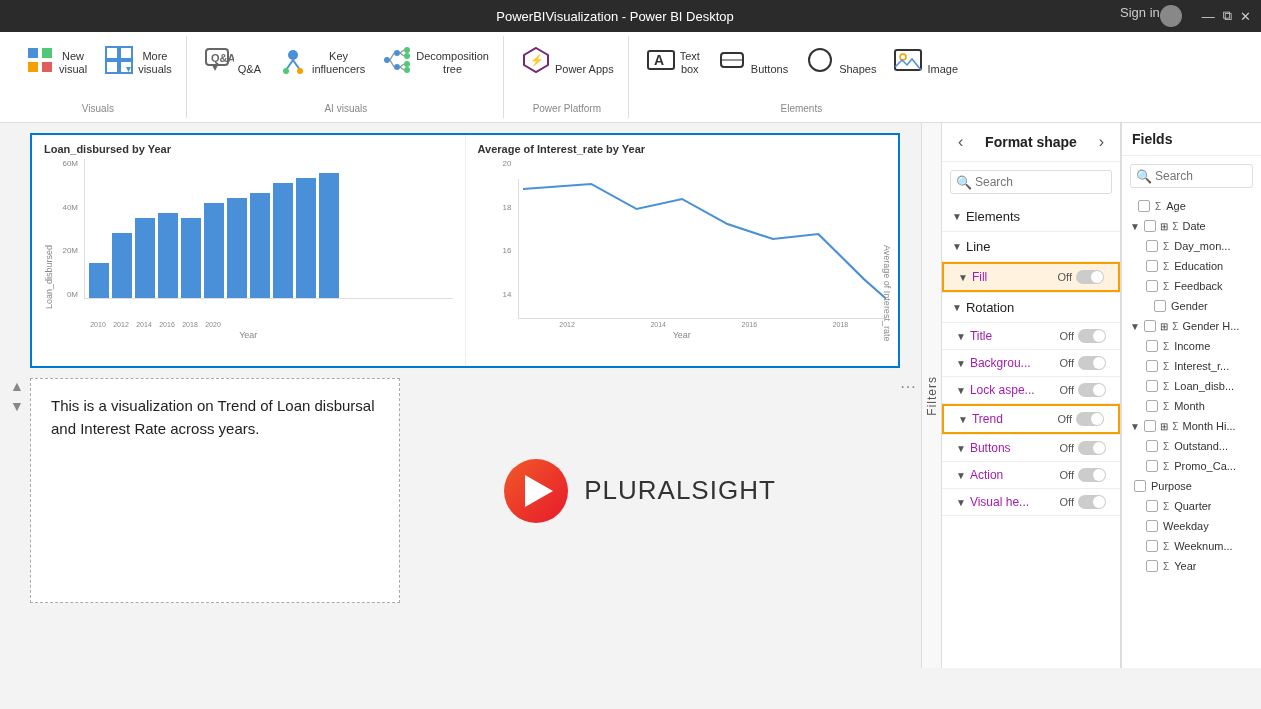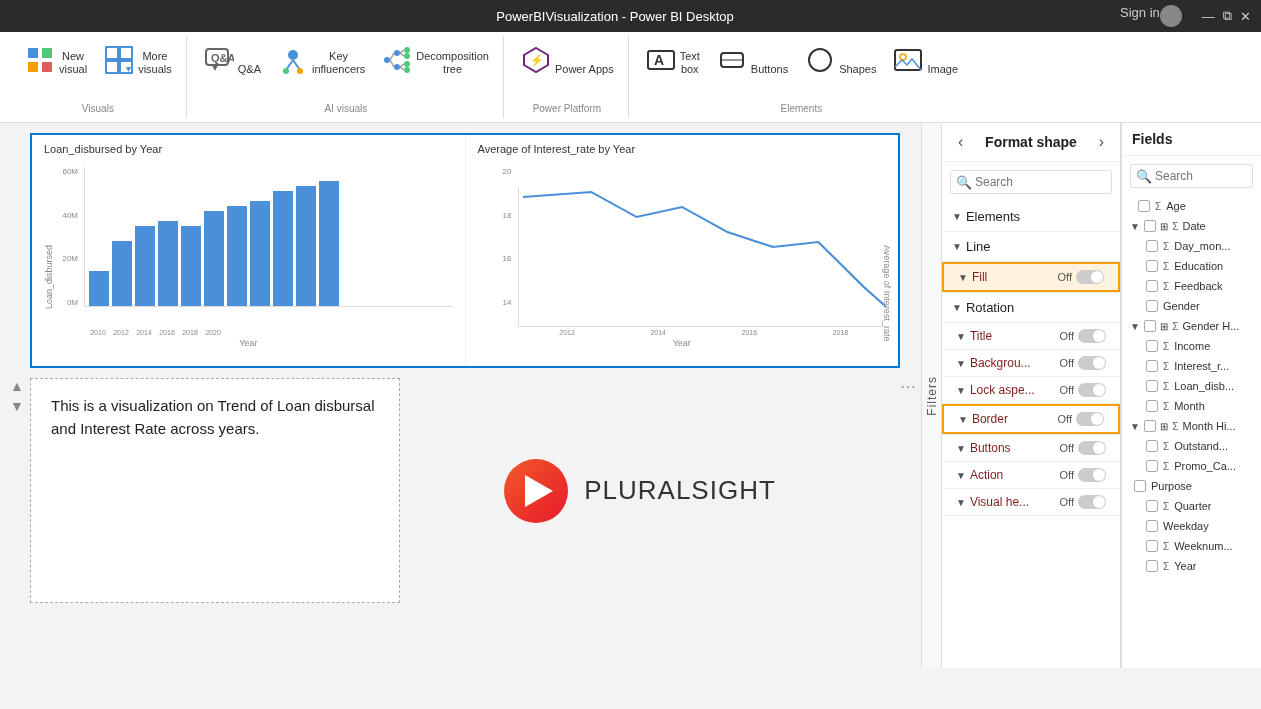--- a/index.html
+++ b/index.html
@@ -31,21 +31,21 @@
     .ribbon-group-items { display: flex; gap: 4px; flex: 1; align-items: flex-start; padding: 4px 0; }
     .ribbon-group-label { font-size: 10px; color: #888; text-align: center; margin-top: 2px; }
     .ribbon-btn { display: flex; flex-direction: row; align-items: flex-end; cursor: pointer; padding: 4px 6px; border-radius: 3px; min-width: 44px; font-size: 11px; color: #333; gap: 3px; }
     .ribbon-btn .icon { width: 32px; height: 32px; display: flex; align-items: center; justify-content: center; font-size: 20px; }
     .ribbon-btn .label { font-size: 11px; text-align: center; line-height: 1.2; }
 
     
     .chart-container { background: white; border: 2px solid #0078d4; width: 870px; height: 235px; position: absolute; top: 10px; left: 30px; display: flex; }
     .chart-left { flex: 1; padding: 8px 12px; }
     .chart-right { flex: 1; padding: 8px 12px; border-left: 1px solid #eee; }
-    .chart-title { font-size: 11px; color: #333; margin-bottom: 12px; }
+    .chart-title { font-size: 11px; color: #333; margin-bottom: 4px; font-weight: bold; }
 
     
     .text-box { position: absolute; top: 255px; left: 30px; width: 370px; height: 225px; background: white; border: 1px dashed #aaa; padding: 16px 20px; font-size: 15px; color: #222; line-height: 1.5; }
     .text-link { color: #0078d4; text-decoration: underline; cursor: pointer; }
 
     
     .logo-area { position: absolute; top: 255px; left: 420px; width: 440px; height: 225px; display: flex; justify-content: center; }
     .pluralsight-logo { display: flex; align-items: center; gap: 16px; }
     .ps-icon { width: 64px; height: 64px; background: linear-gradient(135deg, #f05a28, #e8192c); border-radius: 50%; display: flex; align-items: center; justify-content: center; }
     .ps-play { width: 0; height: 0; border-top: 16px solid transparent; border-bottom: 16px solid transparent; border-left: 28px solid white; margin-left: 6px; }
@@ -62,21 +62,21 @@
     .panel-nav-btn { background: none; border: none; cursor: pointer; font-size: 16px; color: #555; padding: 2px 6px; }
     .format-search { margin: 8px; position: relative; }
     .format-search input { width: 100%; padding: 4px 8px 4px 24px; border: 1px solid #ddd; border-radius: 3px; font-size: 12px; background: white; }
     .format-search-icon { position: absolute; left: 6px; top: 50%; transform: translateY(-50%); color: #888; font-size: 13px; }
     .format-section { border-bottom: 1px solid #eee; }
     .format-section-header { display: flex; align-items: center; padding: 7px 10px; cursor: pointer; gap: 4px; }
     .chevron { font-size: 10px; color: #555; }
     .section-label { font-size: 13px; color: #222; }
     .format-row { display: flex; align-items: center; justify-content: space-between; padding: 6px 14px; cursor: pointer; }
     .format-row.highlighted { background: #fff3cd; border: 2px solid #f6a000; }
-    .format-row-label { font-size: 12px; color: #7f1d1d; }
+    .format-row-label { font-size: 12px; color: #a21caf; }
     .toggle-off { display: flex; align-items: center; gap: 4px; font-size: 11px; color: #555; }
     .toggle-track { width: 28px; height: 14px; background: #ccc; border-radius: 7px; position: relative; }
     .toggle-thumb { width: 12px; height: 12px; background: white; border-radius: 50%; position: absolute; top: 1px; right: 1px; }
 
     
     .fields-panel { width: 140px; background: white; border-left: 1px solid #ddd; overflow-y: auto; }
     .fields-panel-header { padding: 8px 10px; border-bottom: 1px solid #eee; }
     .fields-panel-title { font-size: 14px; font-weight: 600; color: #222; }
     .fields-search { margin: 8px; position: relative; }
     .fields-search input { width: 100%; padding: 4px 8px 4px 24px; border: 1px solid #ddd; border-radius: 3px; font-size: 12px; }
@@ -427,21 +427,21 @@
             <div class="toggle-thumb"></div>
           </div>
         </div>
       </div>
     </div>
 
     <div class="format-section">
       <div class="format-row" style="border:2px solid #f6a000;background:white">
         <div style="display:flex;align-items:center;gap:4px">
           <span class="chevron">▼</span>
-          <span class="format-row-label">Border</span>
+          <span class="format-row-label">Trend</span>
         </div>
         <div class="toggle-off">
           <span>Off</span>
           <div class="toggle-track">
             <div class="toggle-thumb"></div>
           </div>
         </div>
       </div>
     </div>
 
@@ -525,21 +525,21 @@
       <span style="font-size:10px;color:#666">Σ</span>
       <span class="field-name">Education</span>
     </div>
 
     <div class="field-item" style="padding-left:24px">
       <div class="field-checkbox"></div>
       <span style="font-size:10px;color:#666">Σ</span>
       <span class="field-name">Feedback</span>
     </div>
 
-    <div class="field-item" style="padding-left:24px">
+    <div class="field-item" style="padding-left:32px">
       <div class="field-checkbox"></div>
       <span class="field-name">Gender</span>
     </div>
 
     <div class="field-group-row">
       <span style="font-size:10px;color:#555">▼</span>
       <div class="field-checkbox"></div>
       <span style="font-size:10px;color:#333">⊞</span>
       <span style="font-size:10px;color:#666">Σ</span>
       <span class="field-group-label">Gender H...</span>

